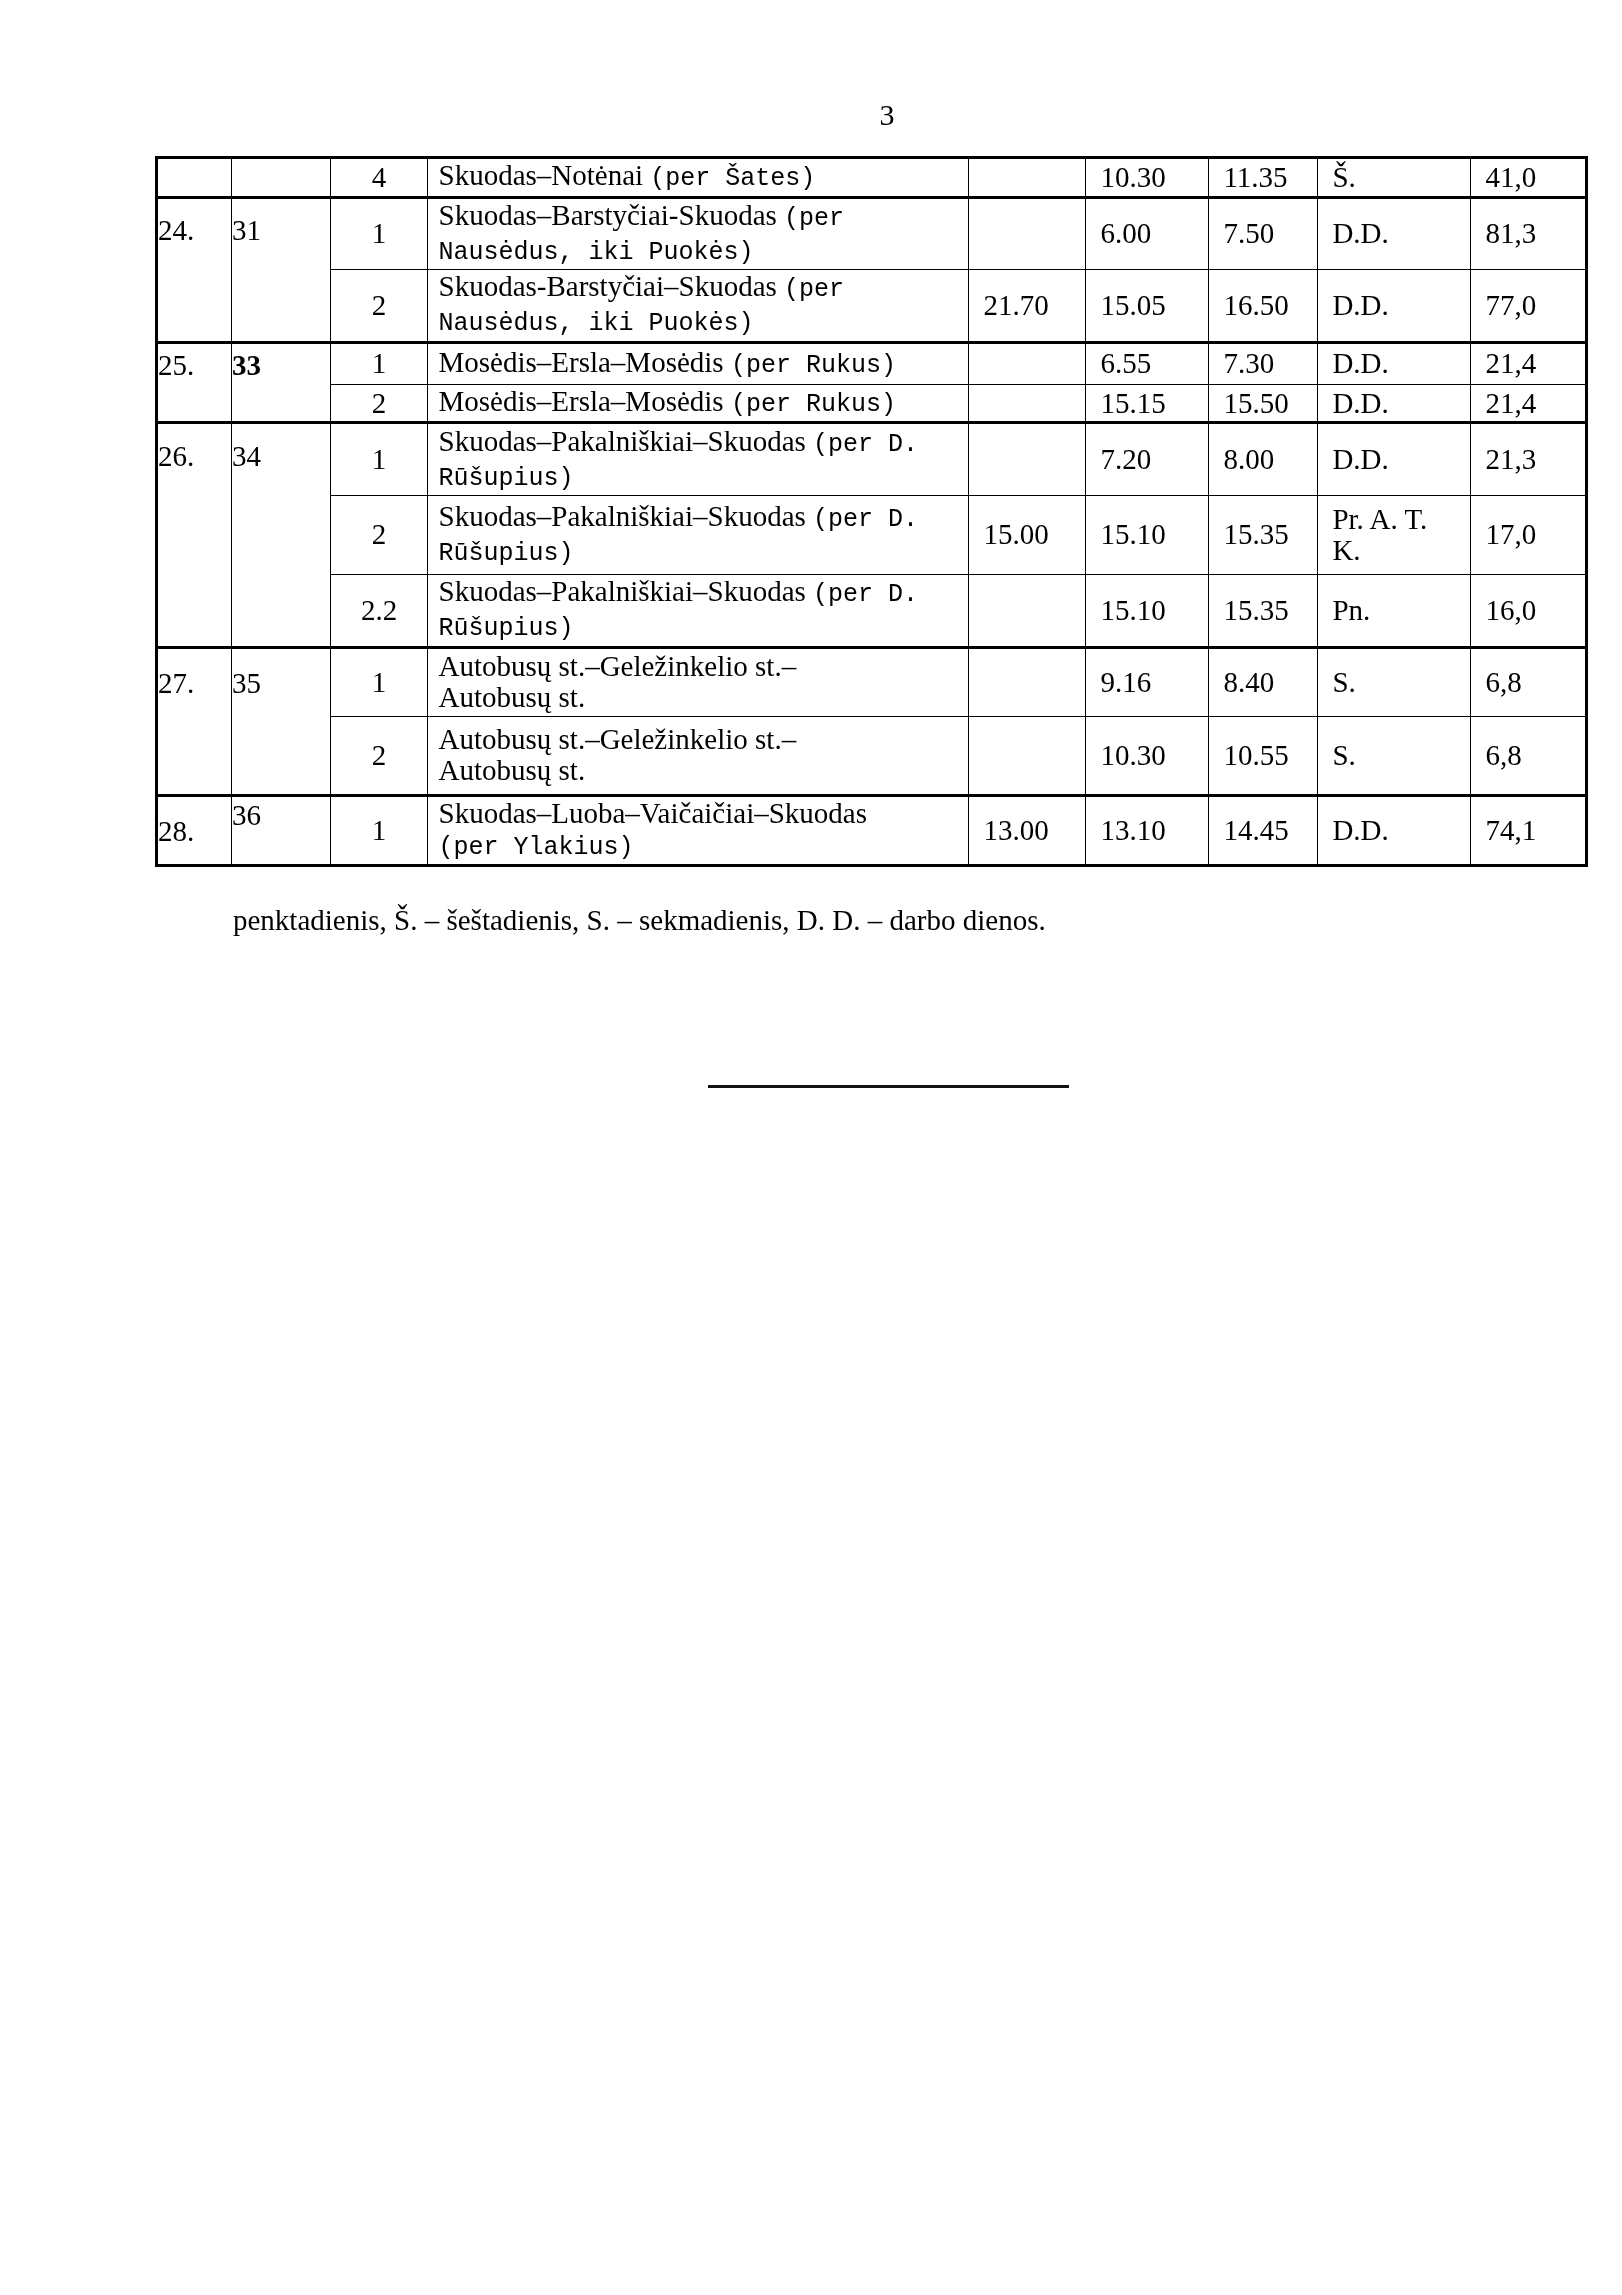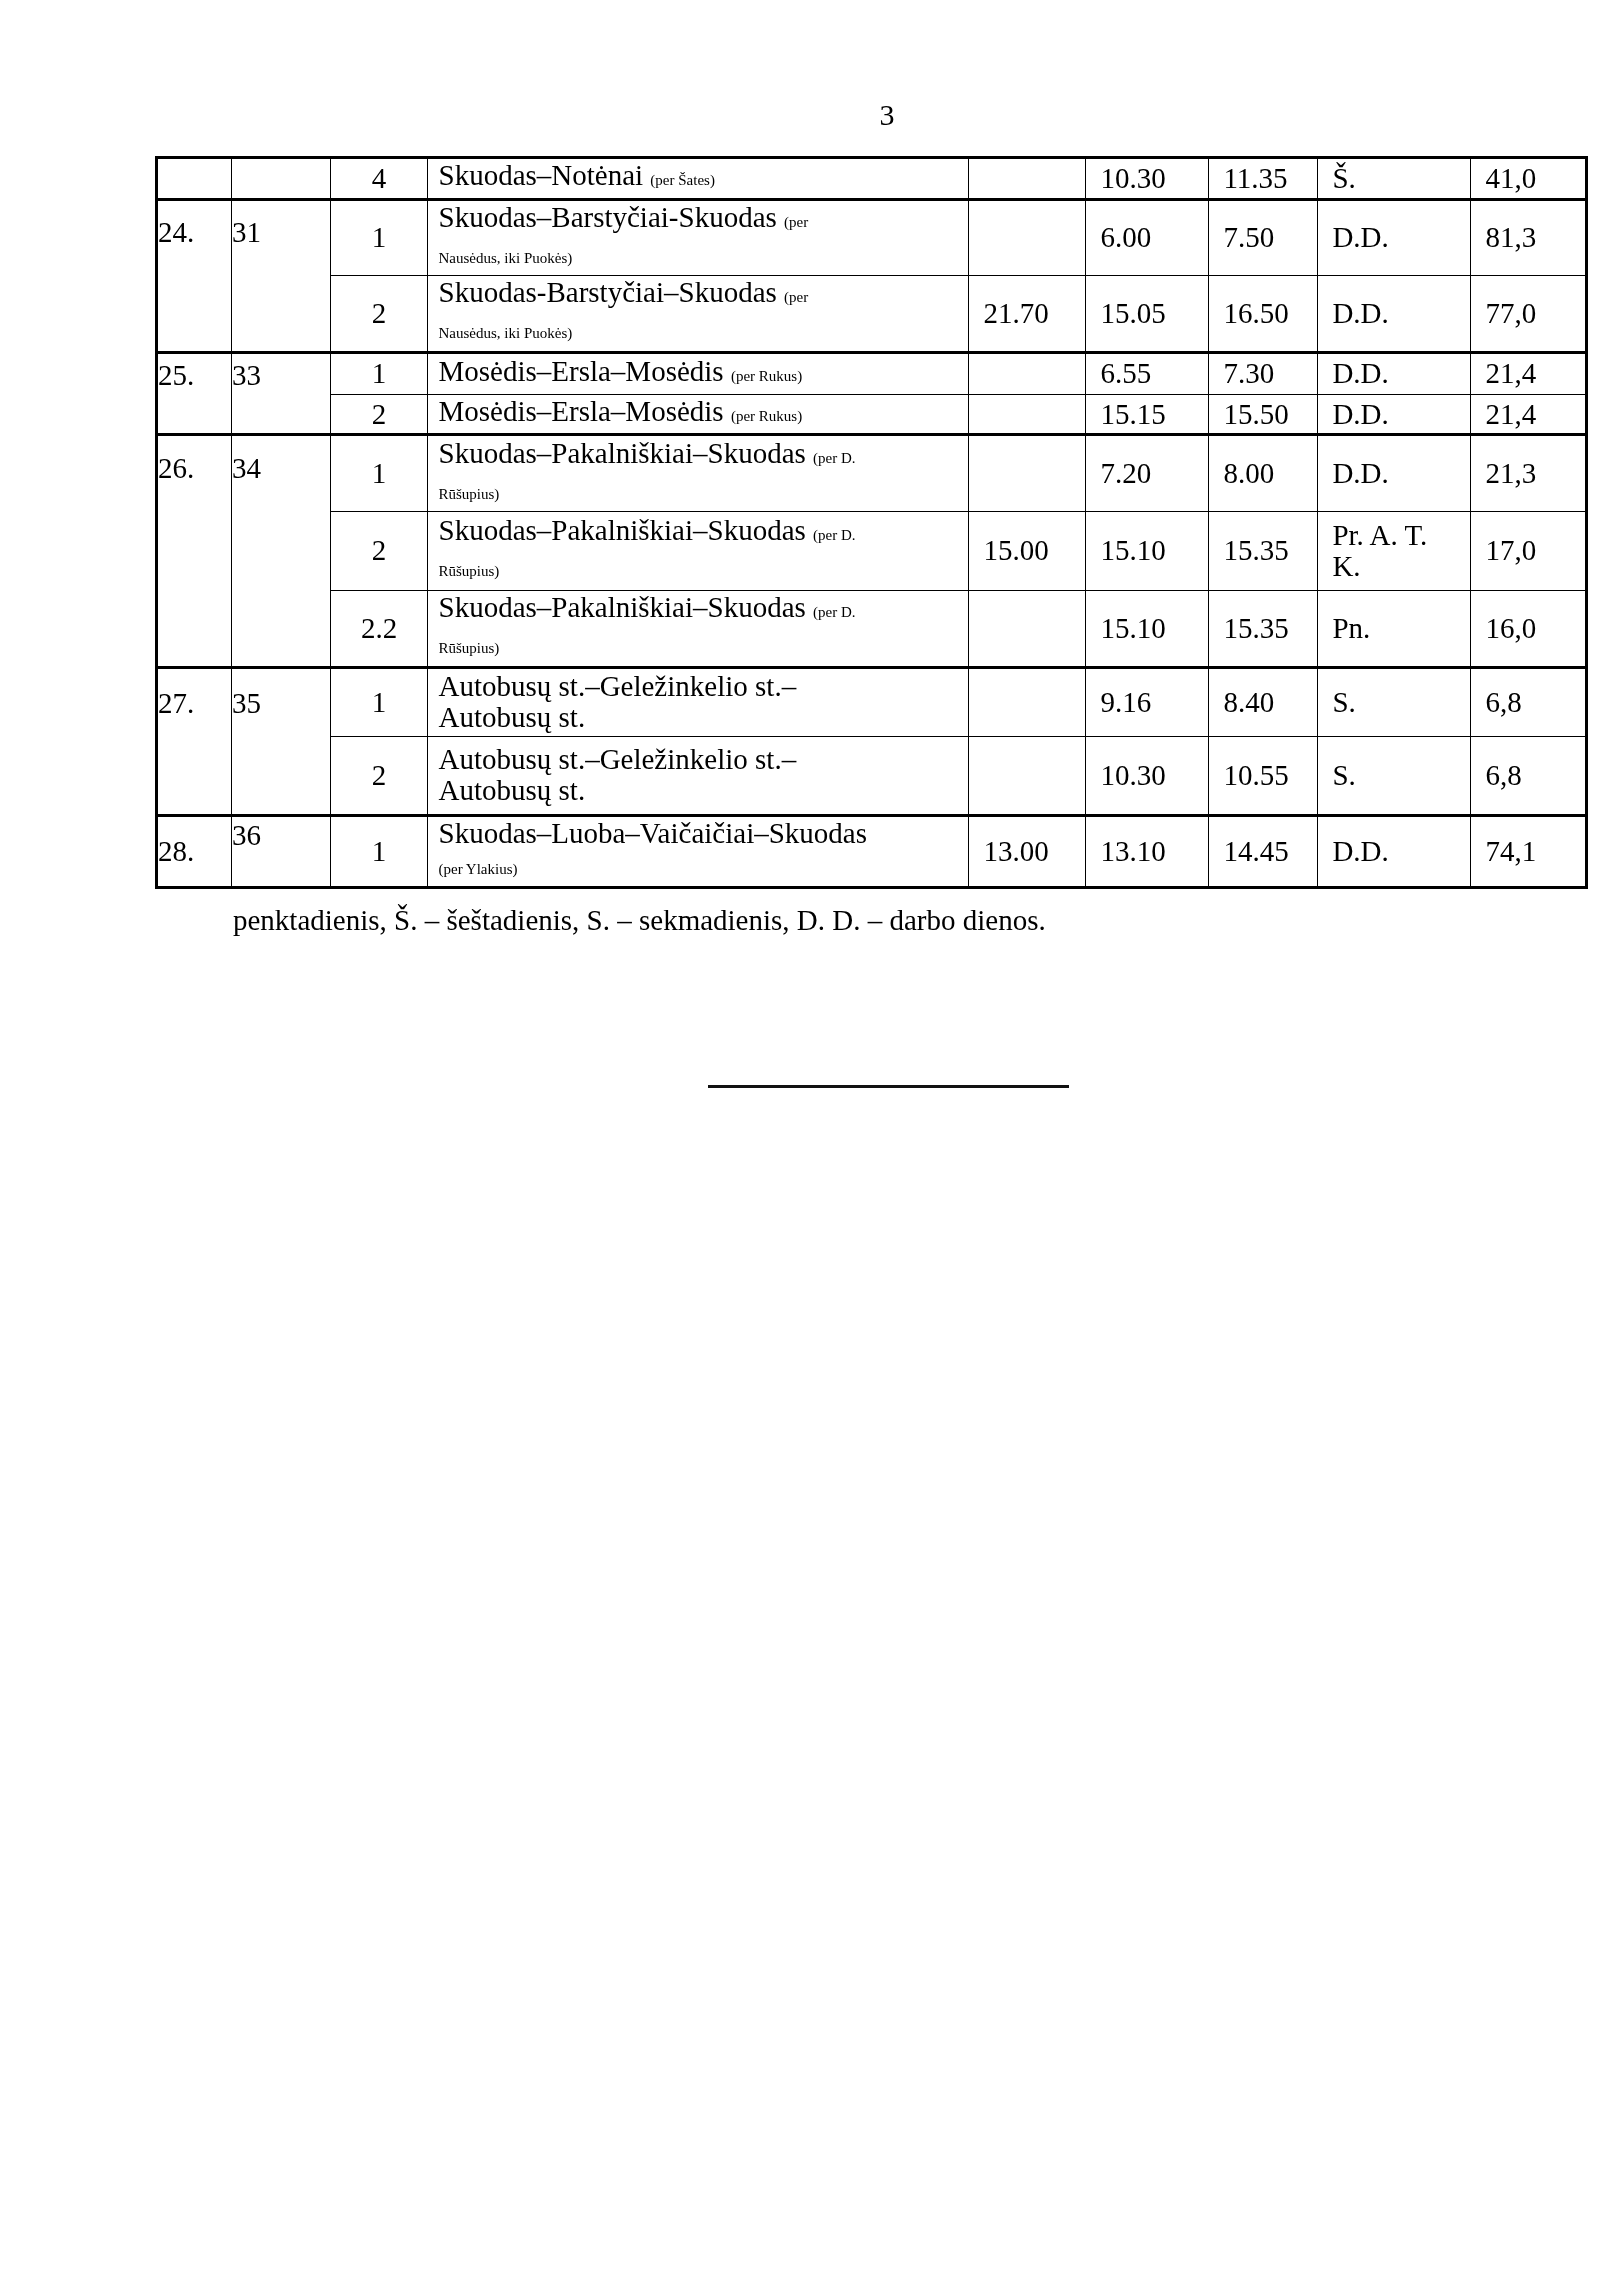--- a/index.html
+++ b/index.html
@@ -49,21 +49,21 @@
     vertical-align: middle;
     padding: 0;
     overflow: hidden;
   }
   tr.gs > td { border-top: 3.3px solid #000; }
   td.cno, td.croute { text-align: left; vertical-align: top; }
   td.ctrip { text-align: center; }
   td.cname { text-align: left; padding: 1.3px 7.9px 1.3px 10.5px; }
   td.cdep, td.ct1, td.ct2, td.cdays, td.ckm { text-align: left; padding-left: 14.4px; }
   td.cdays { white-space: pre-line; }
-  .sm { font-size: 15px; }
+  .sm { font-size: 25px; font-family: Liberation Mono, monospace; }
   .note-line {
     position: absolute;
     left: 233px;
     width: 1230px;
     font-size: 29px;
     line-height: 37px;
   }
   .note-line1 { top: 865px; }
   .note-line2 { top: 902px; }
   .signature-line {
@@ -121,21 +121,21 @@
           <td class="ctrip">2</td>
           <td class="cname"><span class="big">Skuodas-Barstyčiai–Skuodas</span> <span class="sm">(per</span><br><span class="sm">Nausėdus, iki Puokės)</span></td>
           <td class="cdep">21.70</td>
           <td class="ct1">15.05</td>
           <td class="ct2">16.50</td>
           <td class="cdays">D.D.</td>
           <td class="ckm">77,0</td>
         </tr>
         <tr class="gs" style="height: 42px;">
           <td class="cno" rowspan="2" style="padding-top: 5.9px;">25.</td>
-          <td class="croute" rowspan="2" style="padding-top: 5.9px;">33</td>
+          <td class="croute" rowspan="2" style="padding-top: 5.9px; font-weight: bold;">33</td>
           <td class="ctrip">1</td>
           <td class="cname"><span class="big">Mosėdis–Ersla–Mosėdis</span> <span class="sm">(per Rukus)</span></td>
           <td class="cdep"></td>
           <td class="ct1">6.55</td>
           <td class="ct2">7.30</td>
           <td class="cdays">D.D.</td>
           <td class="ckm">21,4</td>
         </tr>
         <tr style="height: 38px;">
           <td class="ctrip">2</td>

